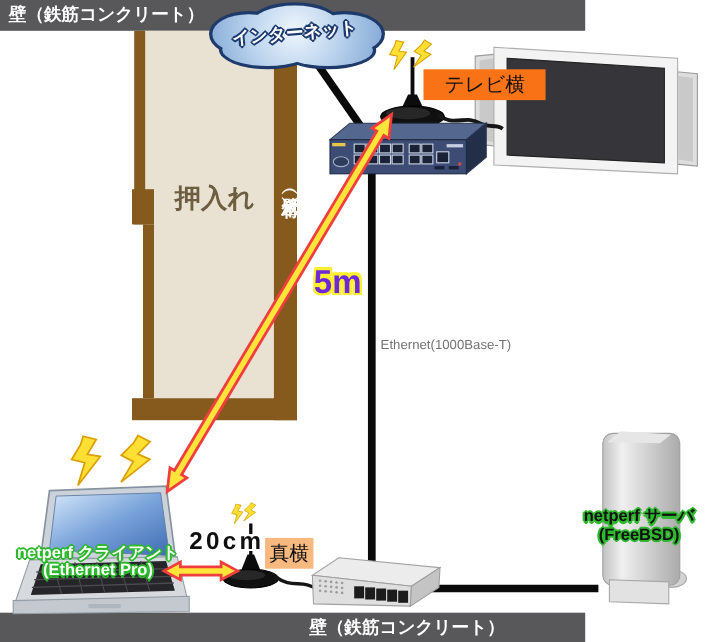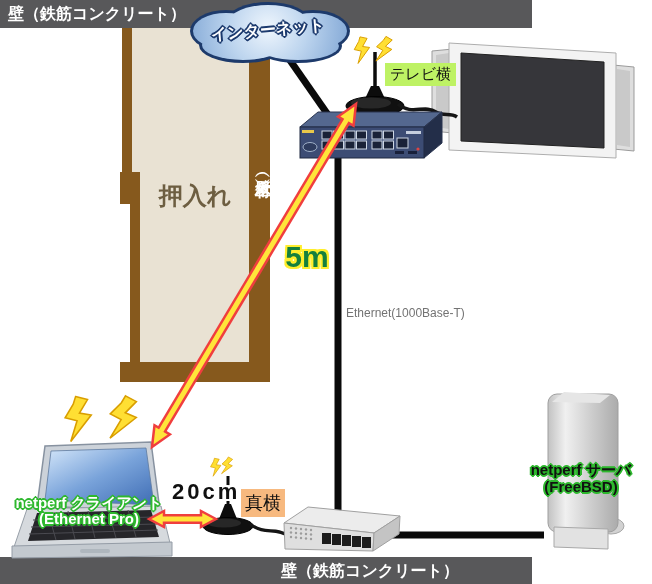--- a/index.html
+++ b/index.html
@@ -22,28 +22,28 @@
   .wall-right{left:249px;top:28px;width:21px;height:354px;}
   .wall-bottom{left:120px;top:362px;width:150px;height:20px;}
   
   svg.art{position:absolute;left:0;top:0;z-index:2;}
   
   .lbl{position:absolute;z-index:3;white-space:nowrap;}
   .lbl-internet{left:200px;top:20px;width:136px;text-align:center;font-size:16px;font-weight:bold;color:#fff;
     transform:rotate(-5deg);
     text-shadow:-2px 0 0 #1c3a6e,2px 0 0 #1c3a6e,0 -2px 0 #1c3a6e,0 2px 0 #1c3a6e,
       -1px -1px 0 #1c3a6e,1px -1px 0 #1c3a6e,-1px 1px 0 #1c3a6e,1px 1px 0 #1c3a6e;}
-  .lbl-oshiire{left:150px;top:180px;width:90px;text-align:center;font-size:24px;font-weight:bold;color:#6d5e41;}
+  .lbl-oshiire{left:150px;top:164px;width:90px;text-align:center;font-size:24px;font-weight:bold;color:#6d5e41;}
   .lbl-woodwall{left:247px;top:166px;width:26px;height:118px;writing-mode:vertical-rl;
     font-size:16px;font-weight:bold;color:#fff;letter-spacing:1px;text-align:left;}
-  .lbl-5m{left:278px;top:240px;width:58px;text-align:center;font-size:30px;font-weight:bold;color:#15803d;
+  .lbl-5m{left:278px;top:240px;width:58px;text-align:center;font-size:30px;font-weight:bold;color:#6d28d9;
     text-shadow:0 0 3px #ffee2e,-2px 0 0 #ffee2e,2px 0 0 #ffee2e,0 -2px 0 #ffee2e,0 2px 0 #ffee2e,
       -2px -2px 0 #ffee2e,2px -2px 0 #ffee2e,-2px 2px 0 #ffee2e,2px 2px 0 #ffee2e;}
   .lbl-ethernet{left:346px;top:306px;font-size:12px;color:#737373;}
-  .lbl-tvside{left:385px;top:63px;background:#bef264;color:#111;font-size:15px;padding:2px 5px;}
+  .lbl-tvside{left:385px;top:63px;background:#f97316;color:#111;font-size:18px;padding:2px 19px;}
   .lbl-beside{left:241px;top:489px;background:#f7b97f;color:#111;font-size:18px;padding:2px 4px;}
   .lbl-client{left:5px;top:457px;width:168px;text-align:center;font-size:15px;font-weight:bold;color:#fff;line-height:1.05;
     text-shadow:-2px 0 0 #2eb82e,2px 0 0 #2eb82e,0 -2px 0 #2eb82e,0 2px 0 #2eb82e,
       -1px -1px 0 #2eb82e,1px -1px 0 #2eb82e,-1px 1px 0 #2eb82e,1px 1px 0 #2eb82e;margin-top:38px;}
   .lbl-server{left:501px;top:462px;width:160px;text-align:center;font-size:15px;font-weight:bold;color:#111;line-height:1.1;
     text-shadow:-2px 0 0 #2eb82e,2px 0 0 #2eb82e,0 -2px 0 #2eb82e,0 2px 0 #2eb82e,
       -1px -1px 0 #2eb82e,1px -1px 0 #2eb82e,-1px 1px 0 #2eb82e,1px 1px 0 #2eb82e;}
   .lbl-20cm{left:144px;top:479px;font-size:22px;font-weight:bold;color:#101010;letter-spacing:3px;
     text-shadow:-2px 0 0 #fff,2px 0 0 #fff,0 -2px 0 #fff,0 2px 0 #fff,
       -2px -2px 0 #fff,2px -2px 0 #fff,-2px 2px 0 #fff,2px 2px 0 #fff;padding-left:28px;}

